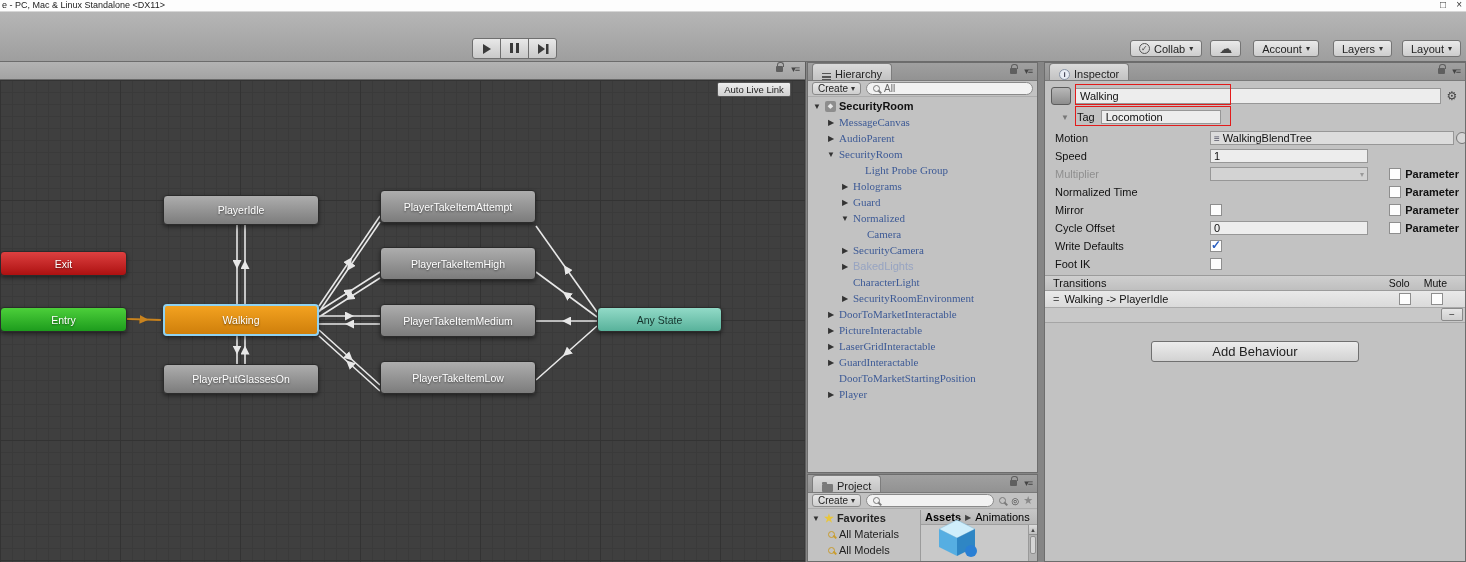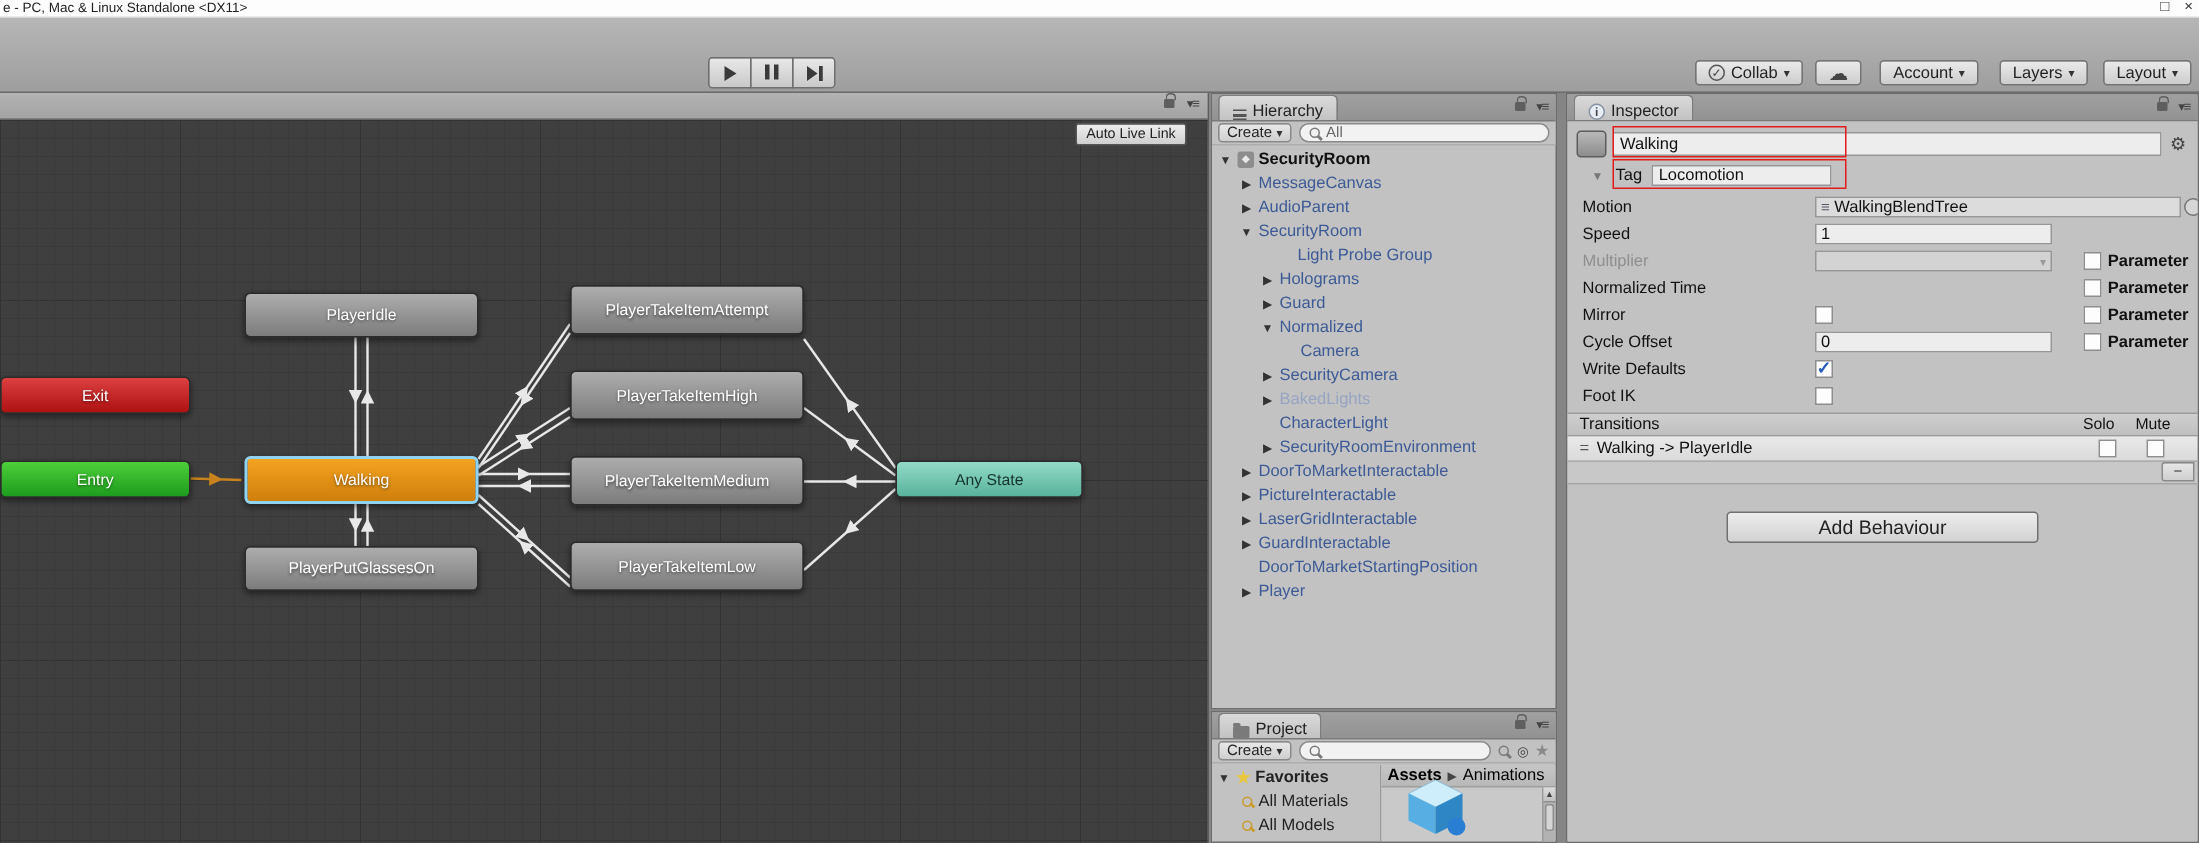--- a/index.html
+++ b/index.html
@@ -75,21 +75,21 @@
   .folder-ic::before { content:""; position:absolute; top:-2px; left:0; width:5px; height:2px; background:#7a7a7a; border-radius:1px 1px 0 0; }
   .insp-ic { width:11px; height:11px; border-radius:50%; background:#e8edf4; border:1px solid #8793a5; font-size:8px; color:#445; display:flex; align-items:center; justify-content:center; font-weight:bold; }
 
   
   #middle { position:absolute; left:807px; width:231px; top:0; bottom:0; }
   #hierarchy { position:absolute; top:0; left:0; right:0; height:411px; }
   #h-tree { position:absolute; top:35px; left:0; right:0; bottom:0; overflow:hidden; }
   .h-row { height:16px; display:flex; align-items:center; font-size:11px; gap:3px; white-space:nowrap; }
   .h-arrow { width:10px; font-size:8px; color:#333; text-align:center; flex:none; }
   .scene { font-weight:bold; color:#111; }
-  .prefab { color:#3d5a96; }
+  .prefab { color:#3d5a96;font-family:Liberation Serif, serif; }
   .prefab-disabled { color:#97a4c2; }
   .scene-icon { width:11px; height:11px; background:#8d8d8d; border-radius:2px; display:flex; align-items:center; justify-content:center; font-size:7px; color:#e8e8e8; flex:none; }
 
   
   #project { position:absolute; top:412px; left:0; right:0; bottom:0; }
   #project-content { position:absolute; top:35px; left:0; right:0; bottom:0; display:flex; overflow:hidden; }
   #fav-col { width:113px; border-right:1px solid #9b9b9b; overflow:hidden; }
   .fav-header { height:16px; display:flex; align-items:center; gap:3px; font-size:11px; font-weight:bold; color:#222; padding-left:3px; }
   .star { color:#e9c63a; font-size:11px; }
   .p-row { height:16px; display:flex; align-items:center; gap:4px; font-size:11px; color:#222; padding-left:20px; white-space:nowrap; overflow:hidden; }

